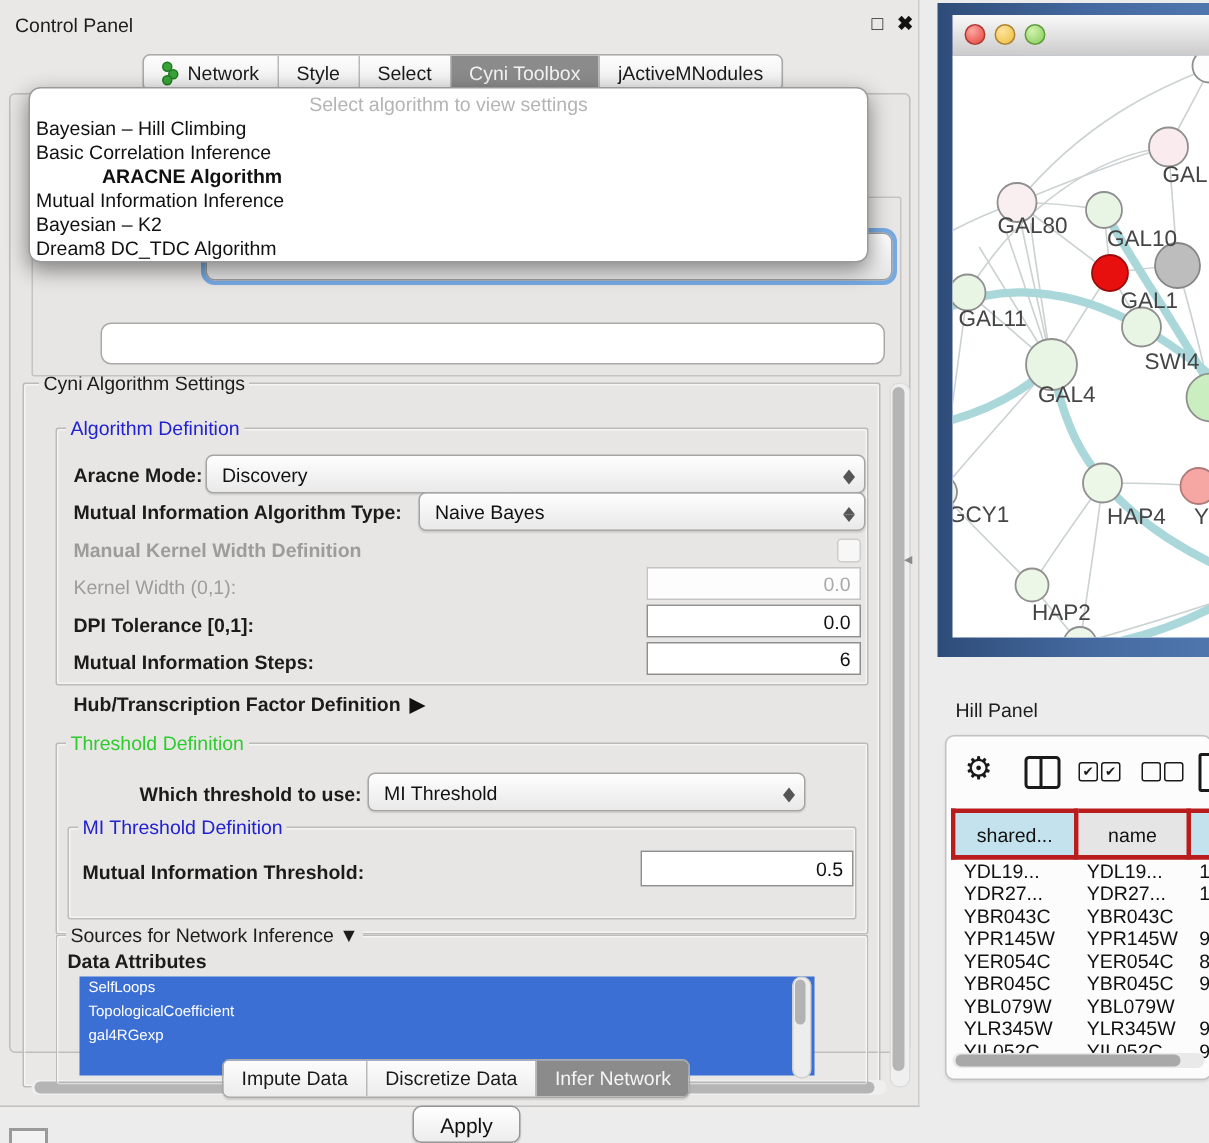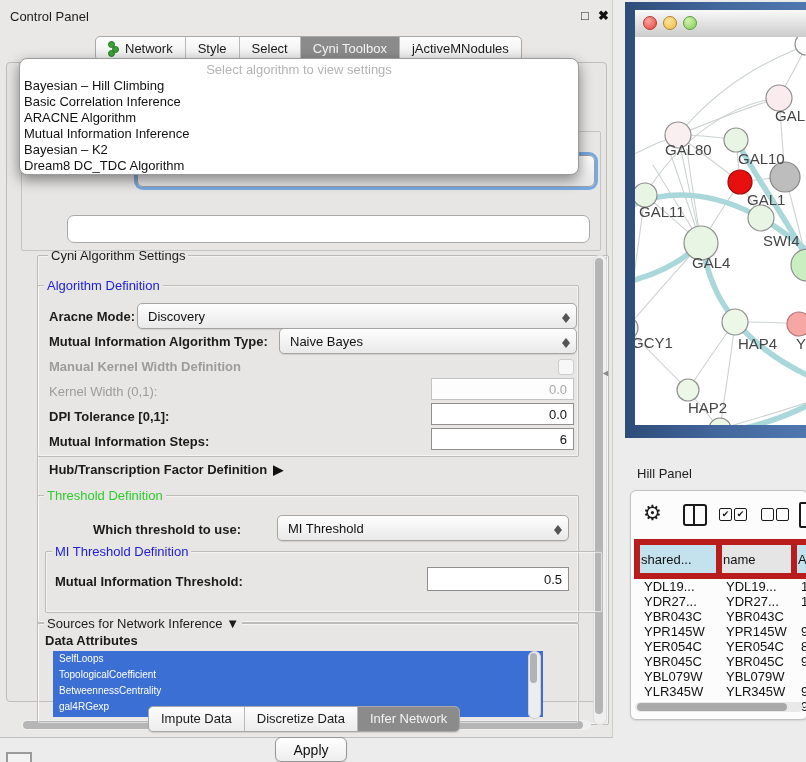--- a/index.html
+++ b/index.html
@@ -37,21 +37,21 @@
     background:linear-gradient(#fdfdfd,#e6e6e6);border:1px solid #9f9f9f;
     box-shadow:0 0 0 3px #76a9e2;z-index:2;}
   .combo-fragment{position:absolute;left:60px;top:152px;width:521px;height:26px;border-radius:7px;
     background:#fff;border:1px solid #a9a9a9;z-index:2;}
   
   .popup{position:absolute;left:12px;top:-5px;width:560px;height:117px;background:#fff;
     border:1px solid #9a9a9a;border-radius:8px;z-index:30;
     box-shadow:0 5px 14px rgba(0,0,0,.45);padding-top:2px;box-sizing:border-box;}
   .popup .prompt{font-size:13px;color:#b4b4b4;text-align:center;height:17px;line-height:17px;}
   .popup .item{font-size:13px;color:#111;height:16px;line-height:16px;padding-left:4px;white-space:nowrap;}
-  .popup .item.selected{font-weight:normal;}
+  .popup .item.selected{font-weight:bold;margin-left:44px;}
   
   .group{position:absolute;border:1px solid #bdbbb9;border-radius:2px;
     box-shadow:inset 0 0 0 1px rgba(255,255,255,.55);}
   .legend{position:absolute;top:-8px;font-size:13px;background:#e7e6e4;padding:0 3px;white-space:nowrap;}
   .legend.black{color:#1c1c1c;}
   .legend.blue{color:#2121d2;}
   .legend.green{color:#2ecc2e;}
   .lbl{position:absolute;font-size:13px;font-weight:bold;color:#1b1b1b;white-space:nowrap;}
   .lbl.dis{color:#9c9c9c;font-weight:bold;}
   .combo{position:absolute;background:linear-gradient(#fefefe,#e9e9e9);border:1px solid #a5a5a5;
@@ -100,21 +100,21 @@
     border:1px solid #c2c2c2;border-radius:6px;overflow:hidden;box-shadow:0 1px 2px rgba(0,0,0,.1);}
   .tp-toolbar{position:absolute;left:0;top:8px;width:100%;height:32px;}
   .gear{position:absolute;left:12px;top:2px;font-size:21px;color:#1a1a1a;line-height:24px;}
   .split-ico{position:absolute;left:52px;top:5px;width:20px;height:18px;border:2px solid #1a1a1a;border-radius:3px;}
   .split-ico:before{content:"";position:absolute;left:8px;top:0;bottom:0;width:2px;background:#1a1a1a;}
   .cb{position:absolute;top:9px;width:11px;height:11px;border:1.5px solid #1a1a1a;border-radius:2px;font-size:9px;
       line-height:11px;text-align:center;color:#1a1a1a;}
   .doc-ico{position:absolute;left:168px;top:3px;width:16px;height:22px;border:2px solid #1a1a1a;border-radius:2px;background:#fff;}
   .doc-ico:before{content:"";position:absolute;right:-2px;top:-2px;border:5px solid #1a1a1a;border-left-color:transparent;border-bottom-color:transparent;}
   .tbl{position:absolute;left:3px;top:48px;width:200px;border-collapse:collapse;table-layout:fixed;}
-  .tbl th{height:26px;font-size:13px;font-weight:normal;color:#111;border:6px solid #b91c1c;text-align:left;overflow:hidden;white-space:nowrap;}
+  .tbl th{height:26px;font-size:13px;font-weight:normal;color:#111;border:3px solid #b91c1c;text-align:center;overflow:hidden;white-space:nowrap;}
   .tbl th.blue{background:#c3e2ee;}
   .tbl th.gray{background:#e5e5e5;}
   .tbl td{height:15px;font-size:13px;color:#111;padding:0 0 0 7px;white-space:nowrap;overflow:hidden;}
   .tp-hscroll{position:absolute;left:4px;top:211px;width:168px;height:10px;background:#e9e9e9;border-radius:5px;}
   .tp-hscroll .thumb{position:absolute;left:2px;top:1px;width:150px;height:8px;background:#a9a9a9;border-radius:4px;}
 </style>
 </head>
 <body>
 
 <div class="stage">
@@ -160,21 +160,21 @@
         <div id="popup-list">
             <div class="item">Bayesian – Hill Climbing</div>
             <div class="item">Basic Correlation Inference</div>
             <div class="item selected">ARACNE Algorithm</div>
             <div class="item">Mutual Information Inference</div>
             <div class="item">Bayesian – K2</div>
             <div class="item">Dream8 DC_TDC Algorithm</div>
           </div>
       </div>
 
-      <div class="group" style="left:30px;top:192px;width:570px;height:468px;text-decoration:underline;">
+      <div class="group" style="left:8px;top:192px;width:570px;height:468px;text-decoration:underline;">
         <span class="legend black" style="left:10px;">Cyni Algorithm Settings</span>
       </div>
       <div class="main-vscroll">
           <div class="thumb"></div>
         </div>
       <div class="main-hscroll">
           <div class="thumb"></div>
         </div>
 
       <div class="group" style="left:30px;top:222px;width:540px;height:170px;">
@@ -206,40 +206,39 @@
       </div>
 
       <span class="lbl" style="left:42px;top:399px;">
         <span>Hub/Transcription Factor Definition</span><span class="arrow-right">▶</span>
       </span>
 
       <div class="group" style="left:30px;top:432px;width:540px;height:126px;">
         <span class="legend green" style="left:6px;">Threshold Definition</span>
       </div>
       <span class="lbl" style="left:86px;top:459px;">Which threshold to use:</span>
-      <div class="combo" style="left:238px;top:452px;width:292px;height:26px;margin-left:32px;">
+      <div class="combo" style="left:238px;top:452px;width:292px;height:26px;">
         <span>MI Threshold</span>
         <span class="steppers"></span>
       </div>
-      <div class="group" style="left:38px;top:488px;width:524px;height:60px;padding-left:32px;">
+      <div class="group" style="left:38px;top:488px;width:524px;height:60px;">
         <span class="legend blue" style="left:6px;">MI Threshold Definition</span>
       </div>
       <span class="lbl" style="left:48px;top:511px;">Mutual Information Threshold:</span>
       <div class="field" style="left:420px;top:504px;width:142px;height:24px;">
         <span>0.5</span>
       </div>
 
       <div class="group" style="left:30px;top:560px;width:540px;height:99px;border-bottom:none;">
         <span class="legend black" style="left:6px;"><span>Sources for Network Inference</span> <span>▼</span></span>
       </div>
       <span class="lbl" style="left:38px;top:570px;">Data Attributes</span>
       <div class="attr-list" id="attr-list" style="background: rgb(59, 111, 212);">
           <div class="row">SelfLoops</div>
           <div class="row">TopologicalCoefficient</div>
-          <div class="row">BetweennessCentrality</div>
           <div class="row">gal4RGexp</div>
         </div>
       <div class="list-vscroll">
           <div class="thumb"></div>
         </div>
 
       <div class="apply-btn">
           <span>Apply</span>
         </div>
     </div>

